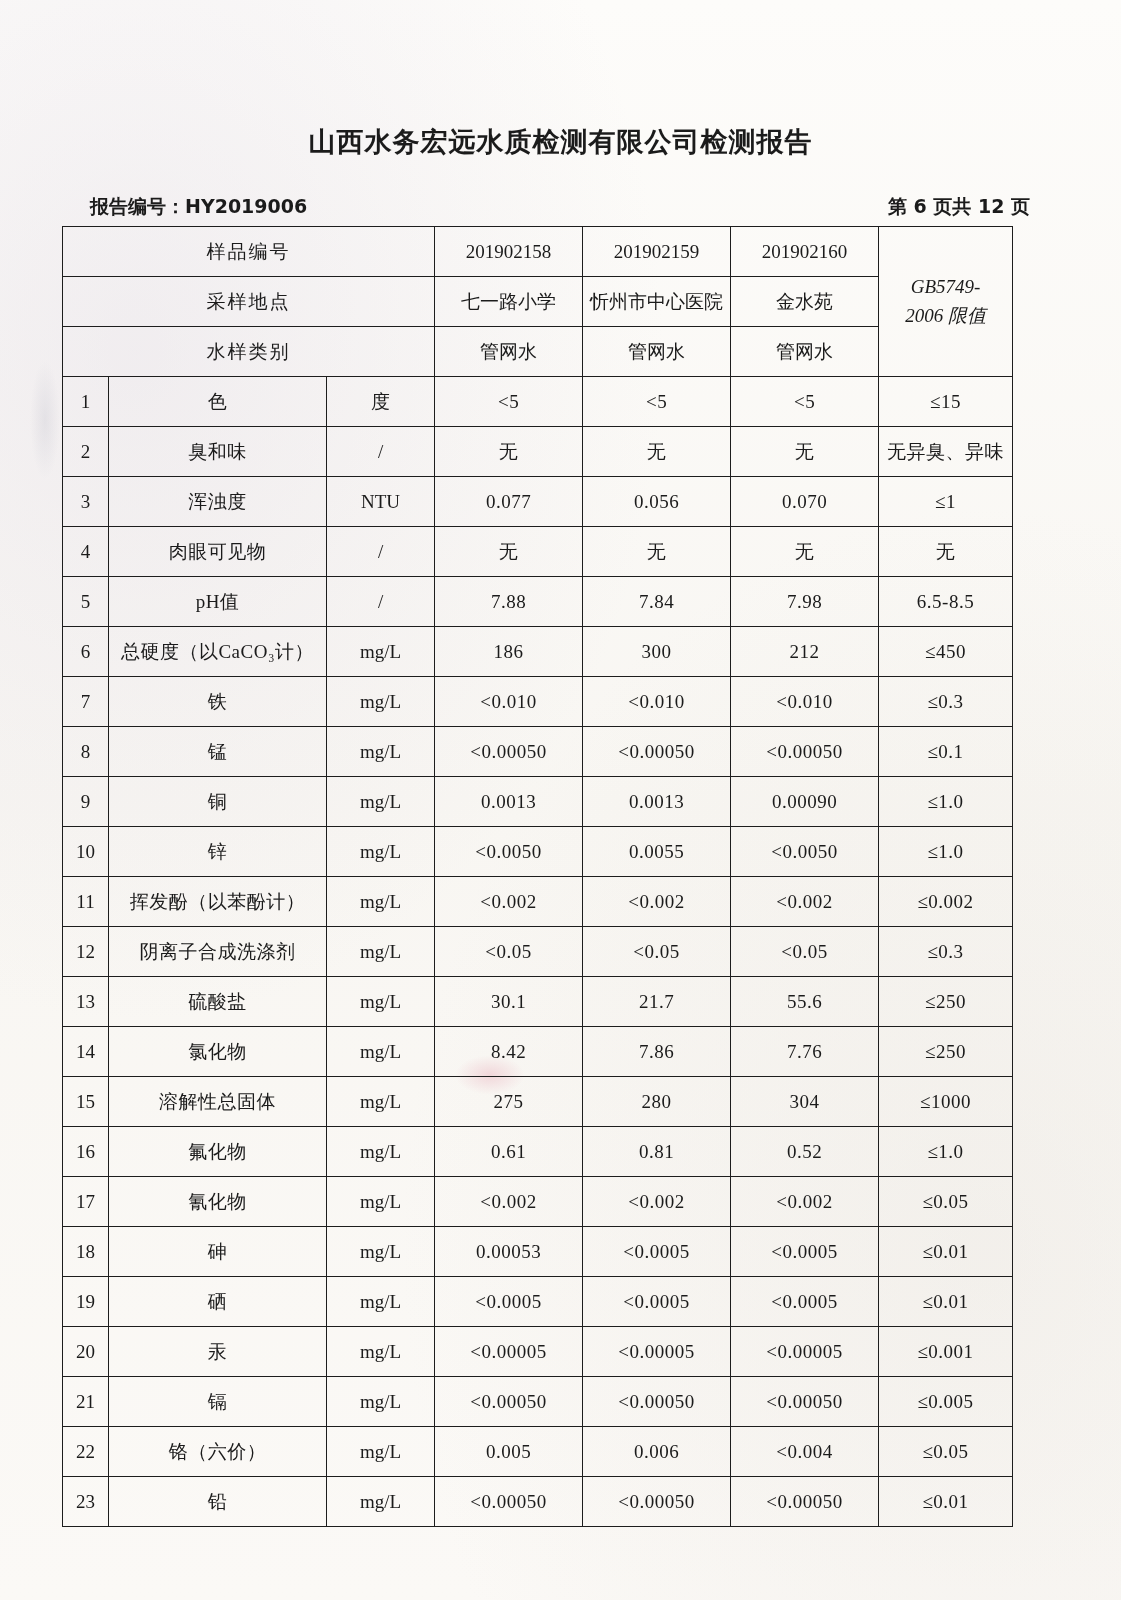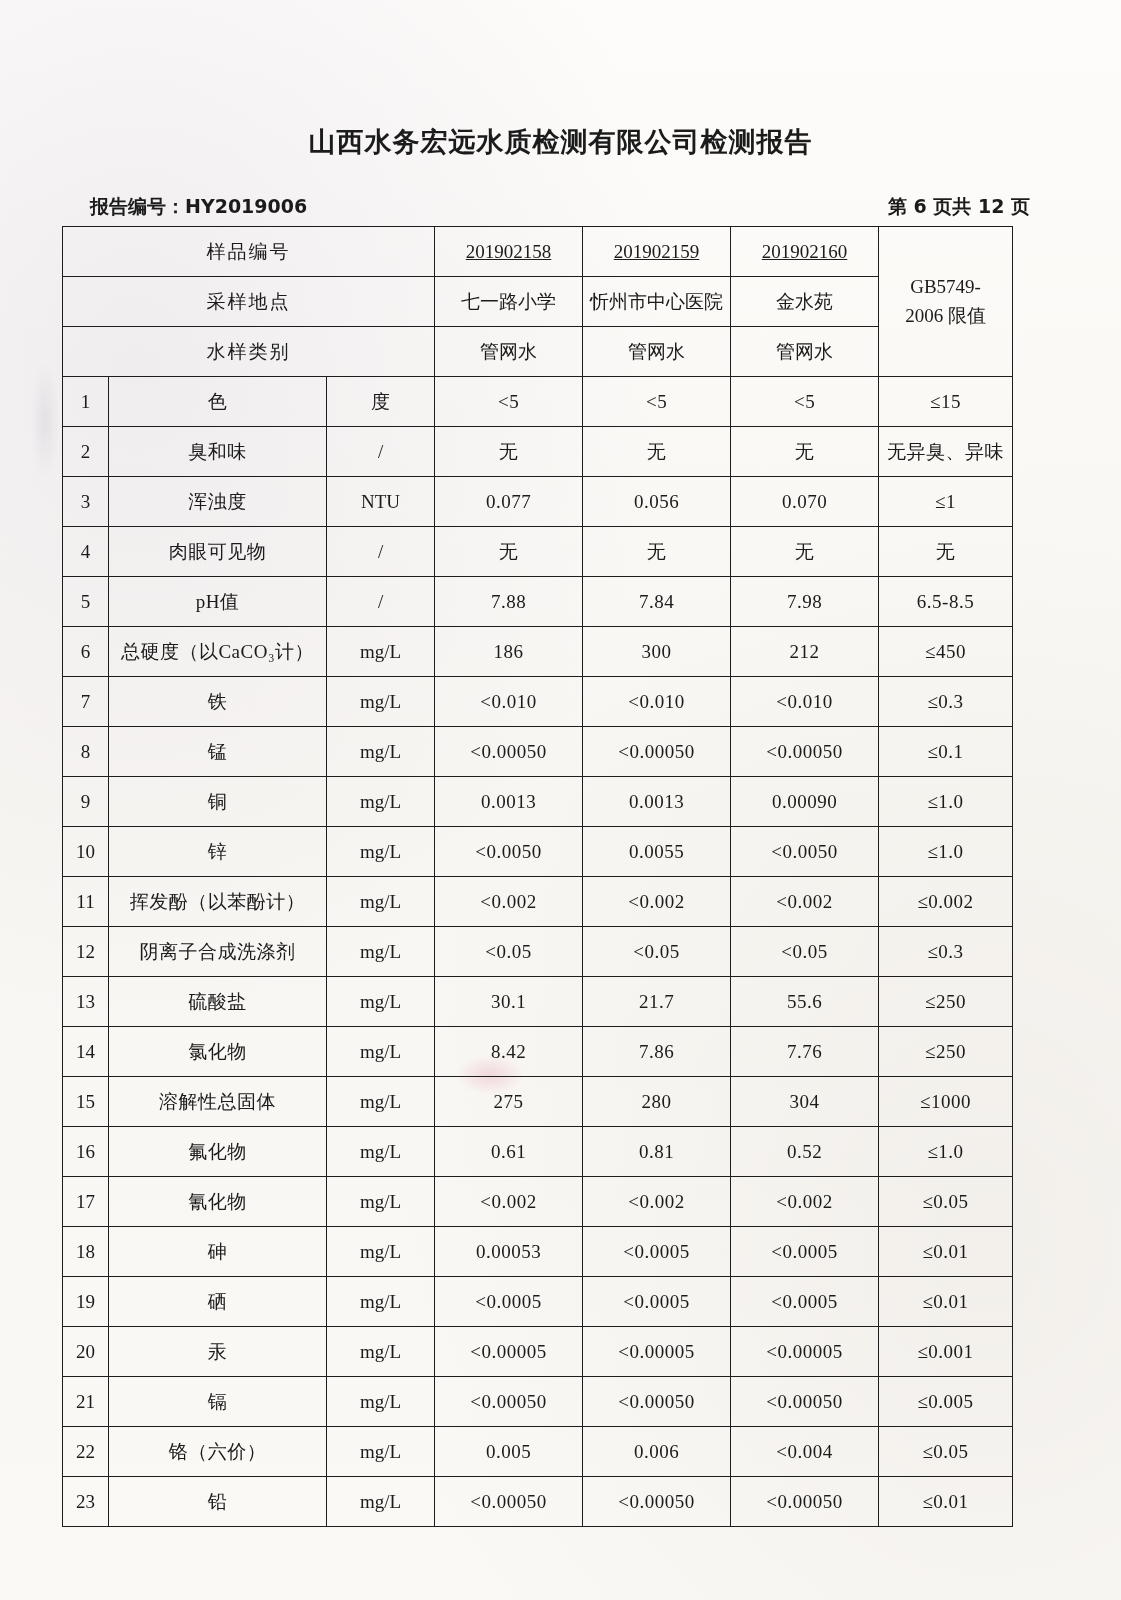--- a/index.html
+++ b/index.html
@@ -100,22 +100,23 @@
   col.c-s3    { width: 148px; }
   col.c-std   { width: 134px; }
 
   .hdr-label {
     font-size: 20px;
     letter-spacing: 2px;
   }
   .std-head {
     font-size: 20px;
     line-height: 1.5;
-  }
-  .head-sample { font-size: 20px; text-decoration: underline; }
+    font-style: italic;
+  }
+  .head-sample { font-size: 20px; }
   .head-place { font-size: 19px; line-height: 1.35; margin-top: 24px; }
   .idx-cell { font-size: 18px; }
   .item-cell {
     text-align: left;
     padding-left: 22px;
     font-size: 19px;
     letter-spacing: 0.5px;
   }
   .unit-cell { font-size: 18px; }
   .val-cell { font-size: 19px; letter-spacing: 0.5px; }

